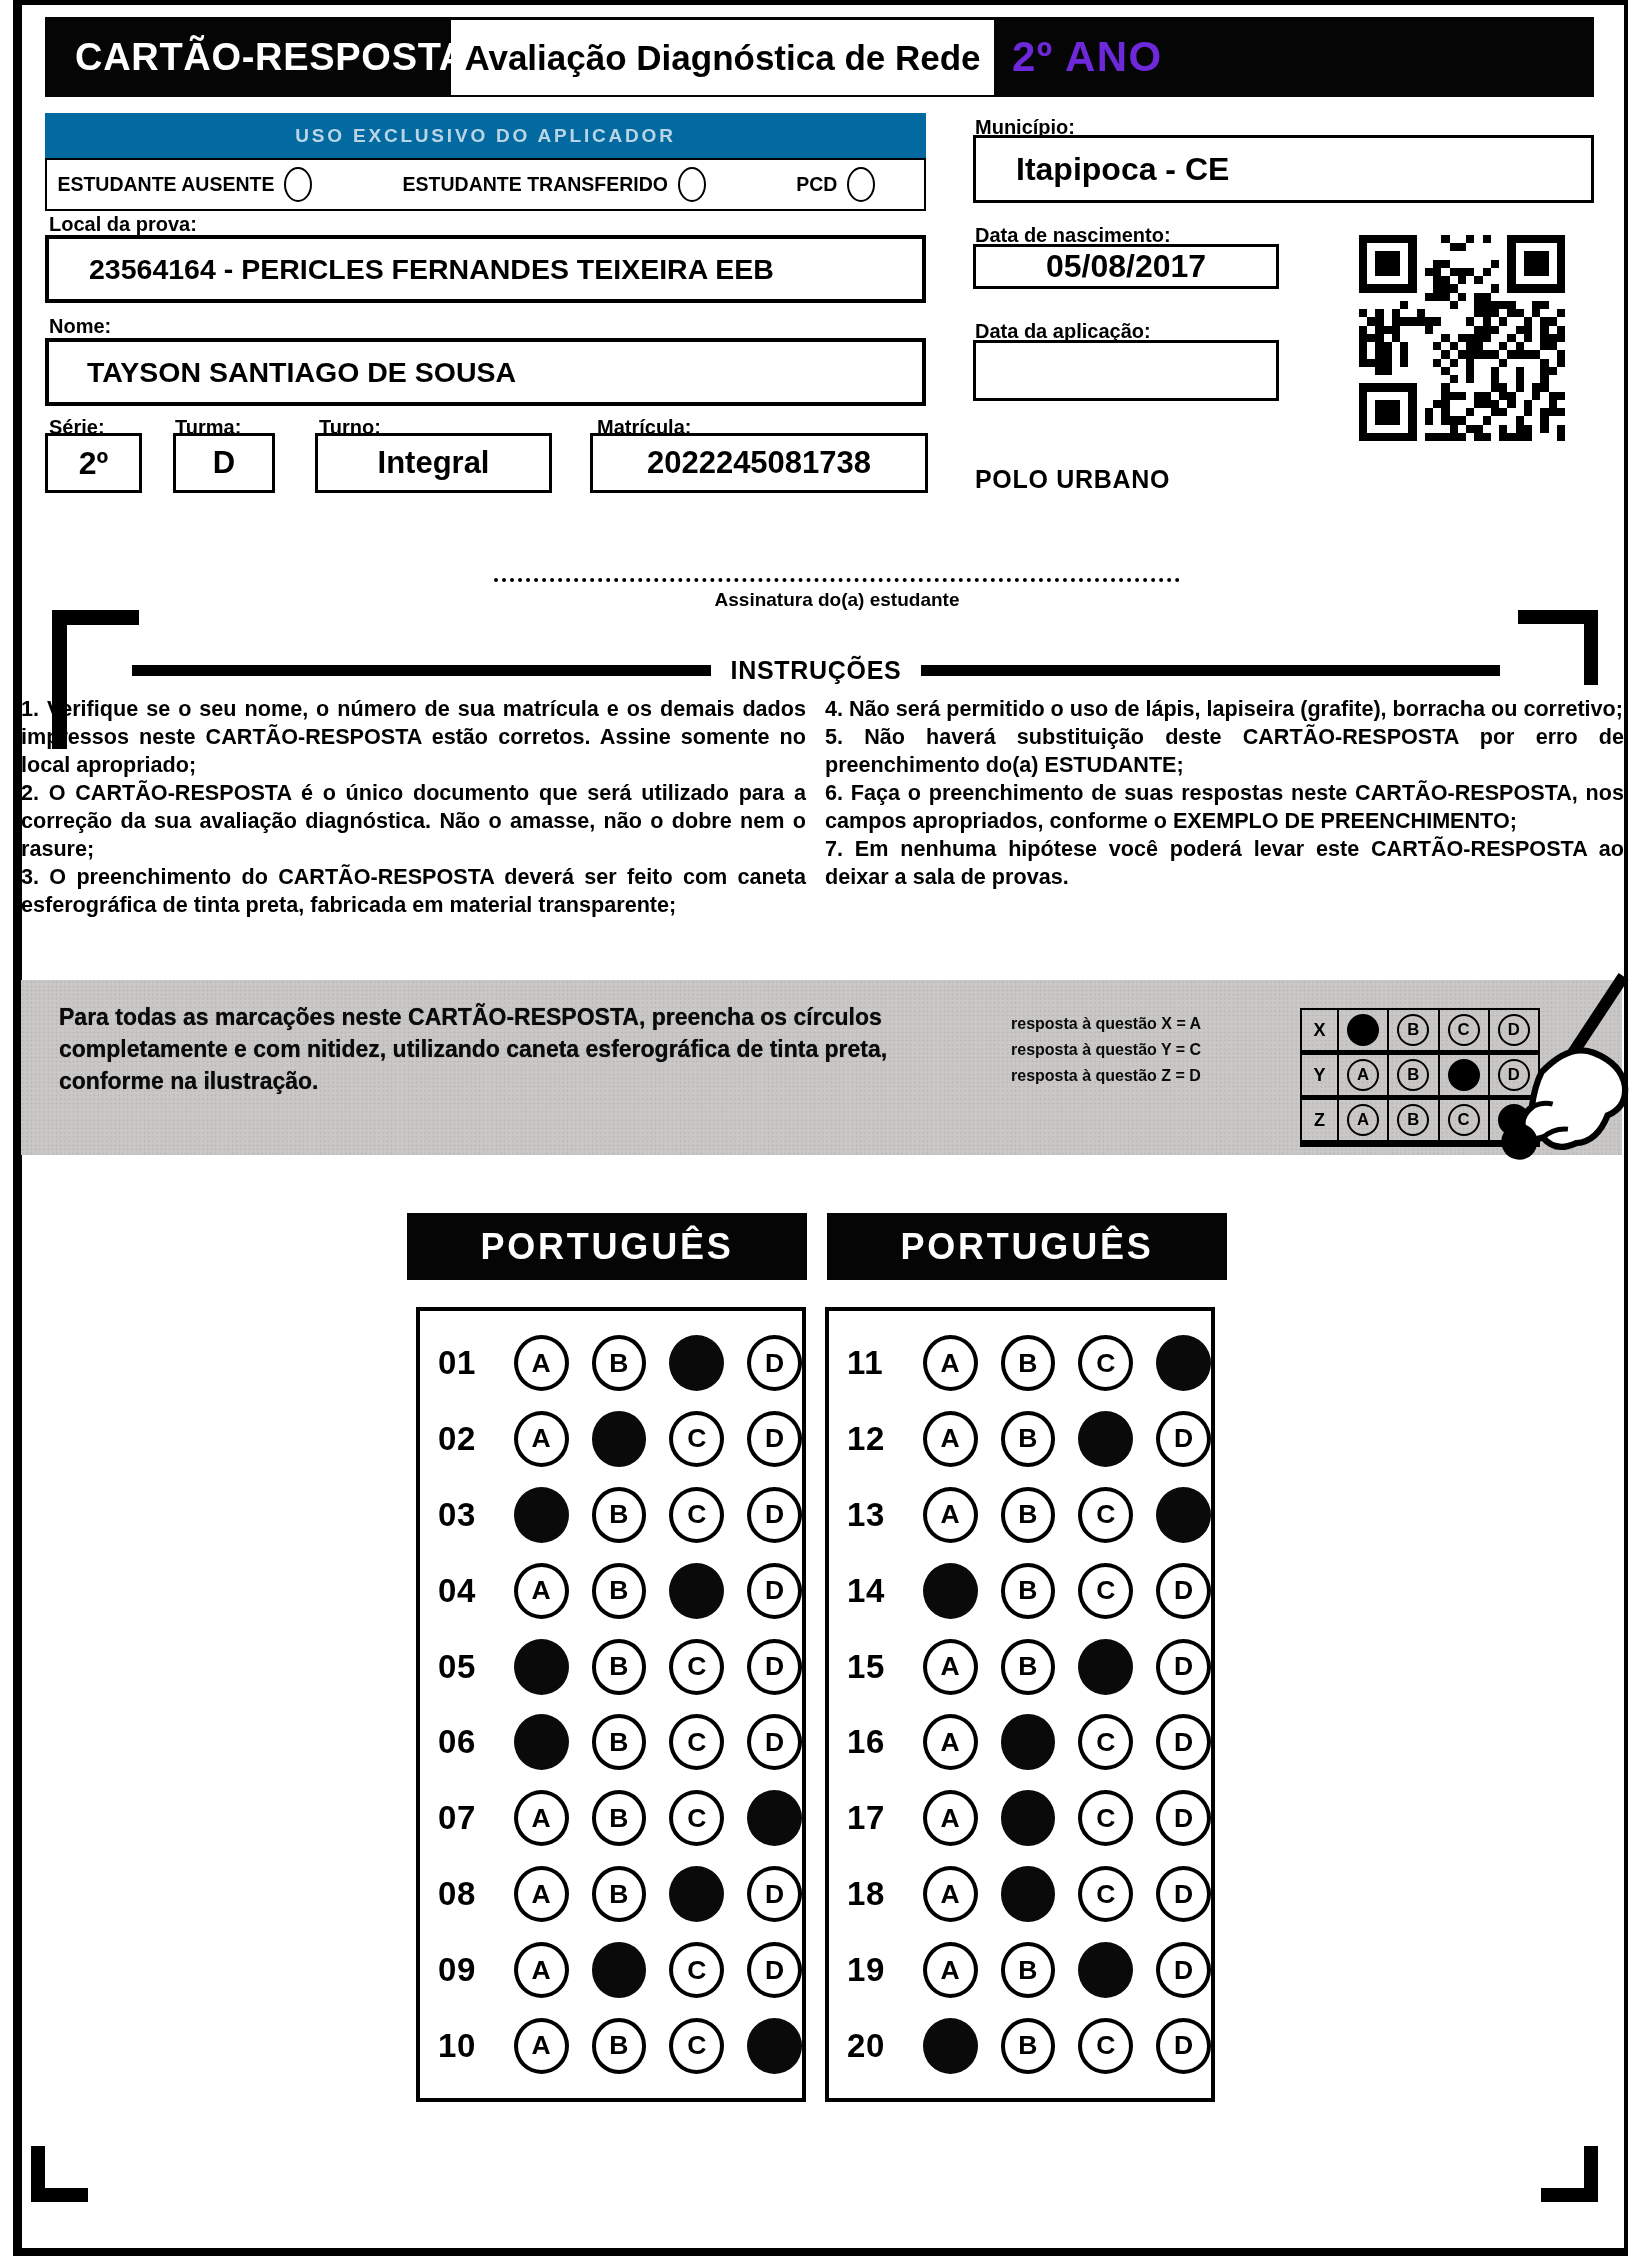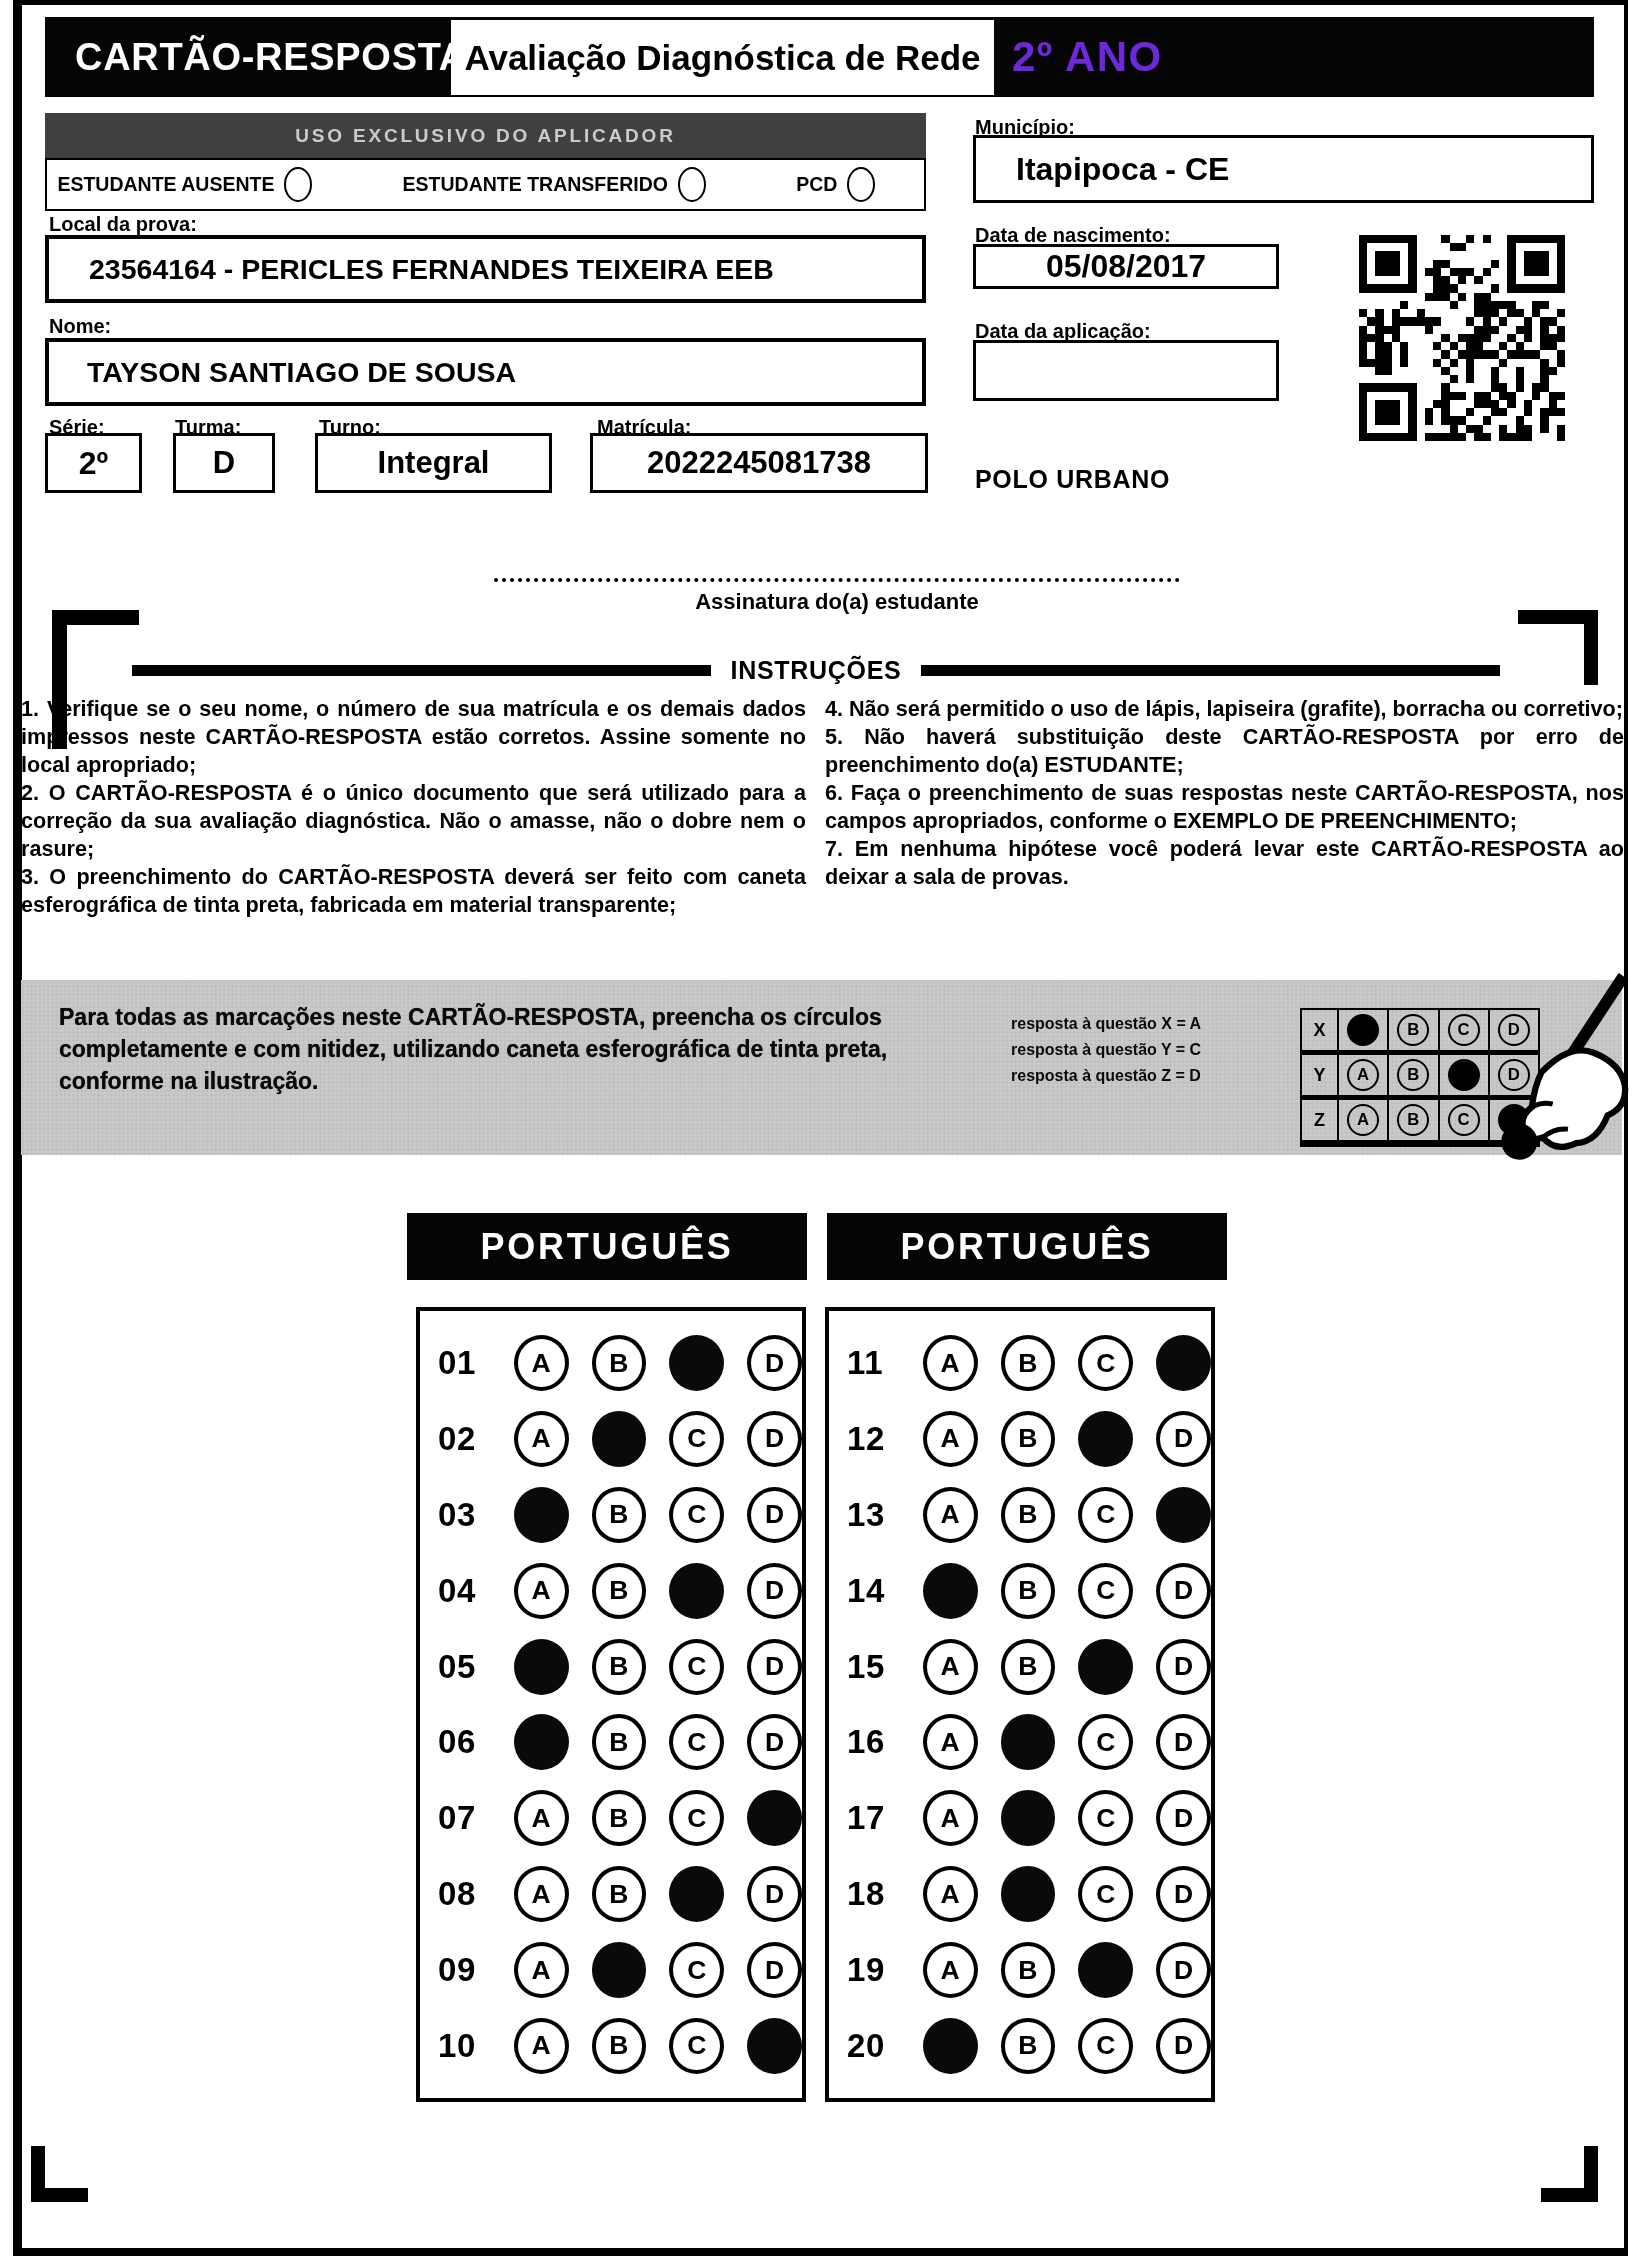--- a/index.html
+++ b/index.html
@@ -7,34 +7,34 @@
   .abs{position:absolute;}
   
   .page-frame{left:12.5px;top:0;width:1615px;height:2256px;border-left:9.7px solid #000;border-top:5.6px solid #000;border-right:4.9px solid #000;border-bottom:8.4px solid #000;box-sizing:border-box;}
   
   .header-bar{left:45px;top:17.4px;width:1549px;height:80px;background:#050505;}
   .card-title{left:75px;top:17.4px;height:80px;line-height:80px;color:#fff;font-size:38px;font-weight:bold;letter-spacing:0.7px;}
   .exam-title-box{left:451px;top:20px;width:543px;height:75px;background:#fff;display:flex;align-items:center;justify-content:center;}
   .exam-title{font-size:35px;font-weight:bold;}
   .grade{left:1012px;top:17.4px;height:80px;line-height:80px;color:#6d28d9;font-size:42px;font-weight:bold;letter-spacing:1.4px;}
   
-  .ap-bar{left:45px;top:113px;width:881px;height:45px;background:#404040;display:flex;align-items:center;justify-content:center;}
+  .ap-bar{left:45px;top:113px;width:881px;height:45px;background:#0369a1;display:flex;align-items:center;justify-content:center;}
   .ap-bar span{color:#fff;font-size:19px;font-weight:bold;letter-spacing:2.8px;opacity:.72;filter:blur(0.3px);}
   .ap-box{left:45px;top:158px;width:881px;height:53px;border:2.8px solid #000;box-sizing:border-box;background:#fff;display:flex;align-items:center;justify-content:space-between;padding:0 49px 0 10.4px;}
   .ap-opt{display:flex;align-items:center;}
   .ap-opt span:first-child{font-size:19.5px;font-weight:bold;}
   .ap-circle{width:28px;height:35px;border:2.8px solid #000;border-radius:50%;margin-left:9.7px;box-sizing:border-box;}
   
   .flabel{font-size:20px;font-weight:bold;}
   .fbox{border:4.2px solid #000;box-sizing:border-box;background:#fff;display:flex;align-items:center;}
   .fbox .val{font-size:28.5px;font-weight:bold;white-space:nowrap;}
   .center{justify-content:center;}
   
   .sig-line{left:494px;top:578px;width:686px;border-top:4.9px dotted #000;}
-  .sig-caption{left:494px;top:589px;width:686px;text-align:center;font-size:22px;font-weight:bold;}
+  .sig-caption{left:494px;top:589px;width:686px;text-align:center;font-size:19px;font-weight:bold;}
   
   .mark{background:#000;}
   
   .instr-head{left:132px;top:654px;width:1368px;height:32px;display:flex;align-items:center;}
   .instr-head .rule{flex:1;height:11px;background:#000;}
   .instr-head .ttl{margin:0 19.5px;font-size:25px;font-weight:bold;letter-spacing:0.7px;}
   .instr-col{top:695px;font-size:21.6px;font-weight:bold;line-height:28px;text-align:justify;}
   .instr-col p{margin:0;}
   
   .gray-box{left:21px;top:980px;width:1601px;height:175px;background:#c9c8c6;background-image:radial-gradient(rgba(0,0,0,.10) 0.7px,transparent 1px);background-size:4.2px 4.2px;}

